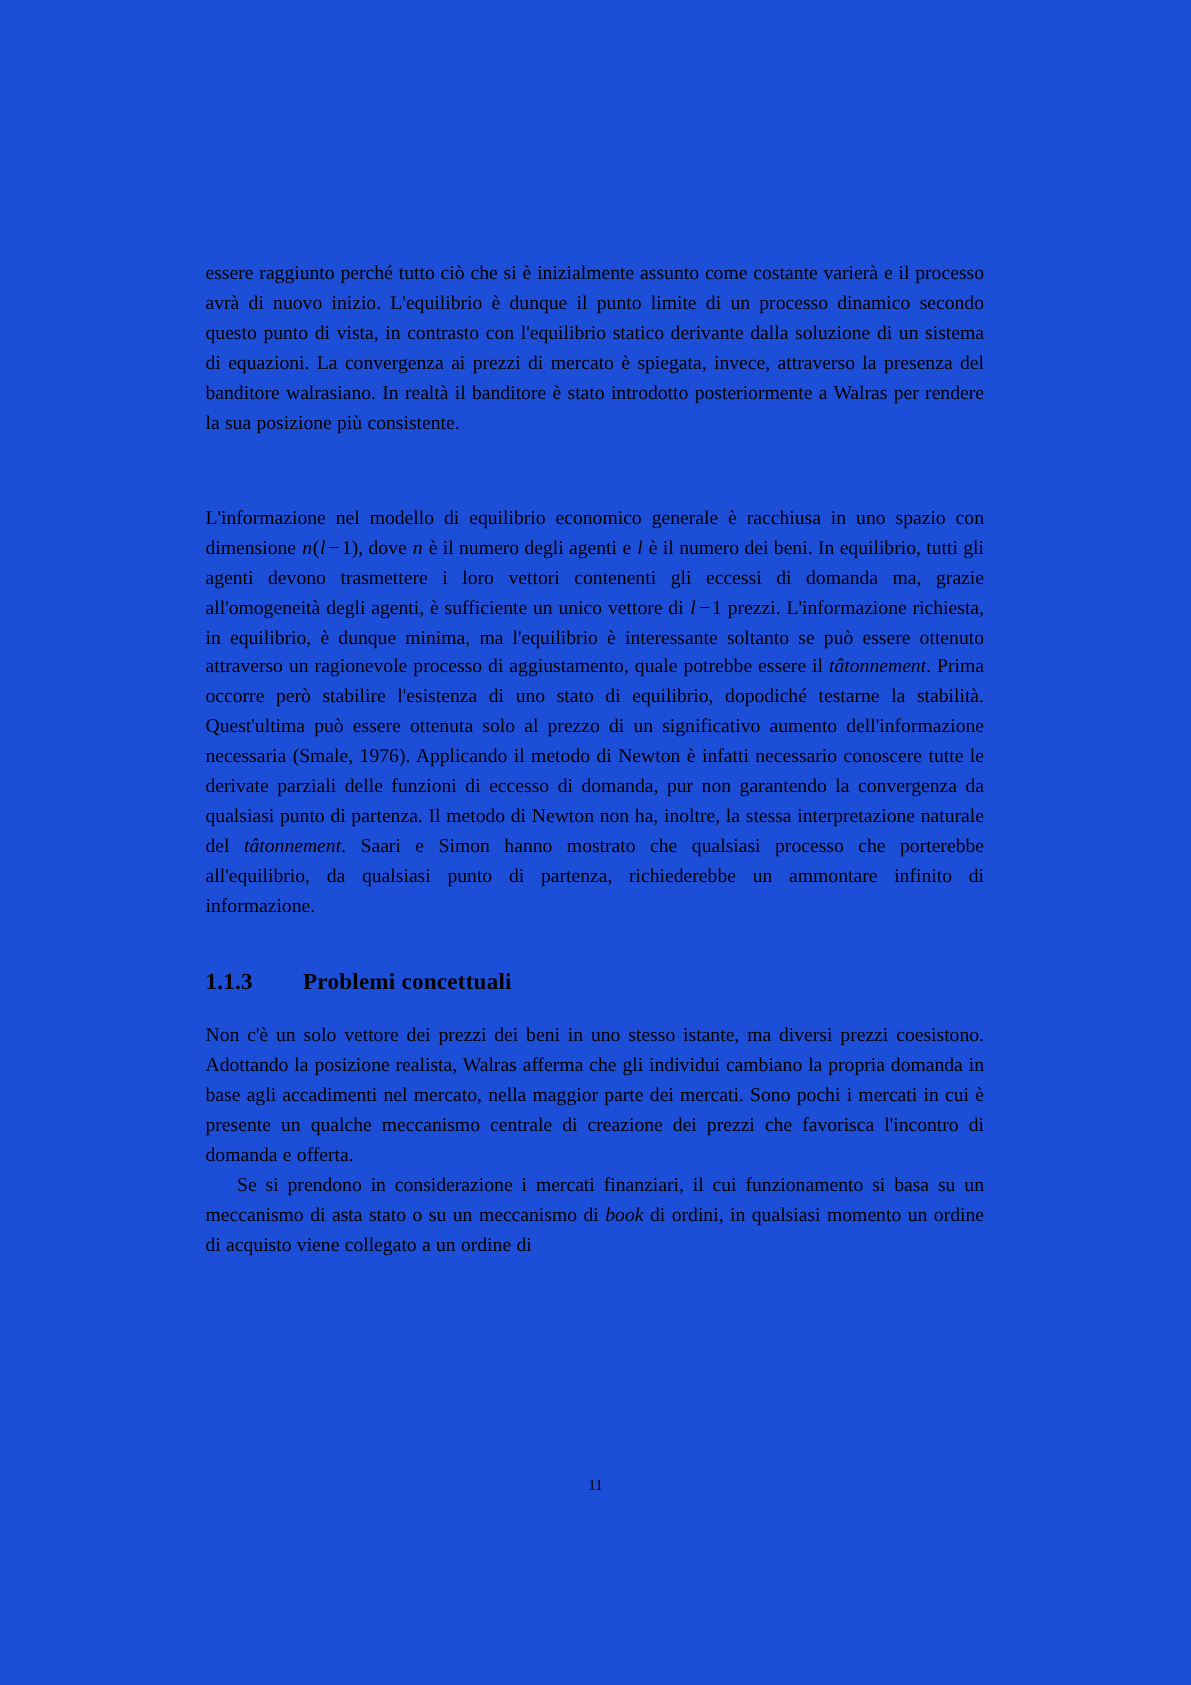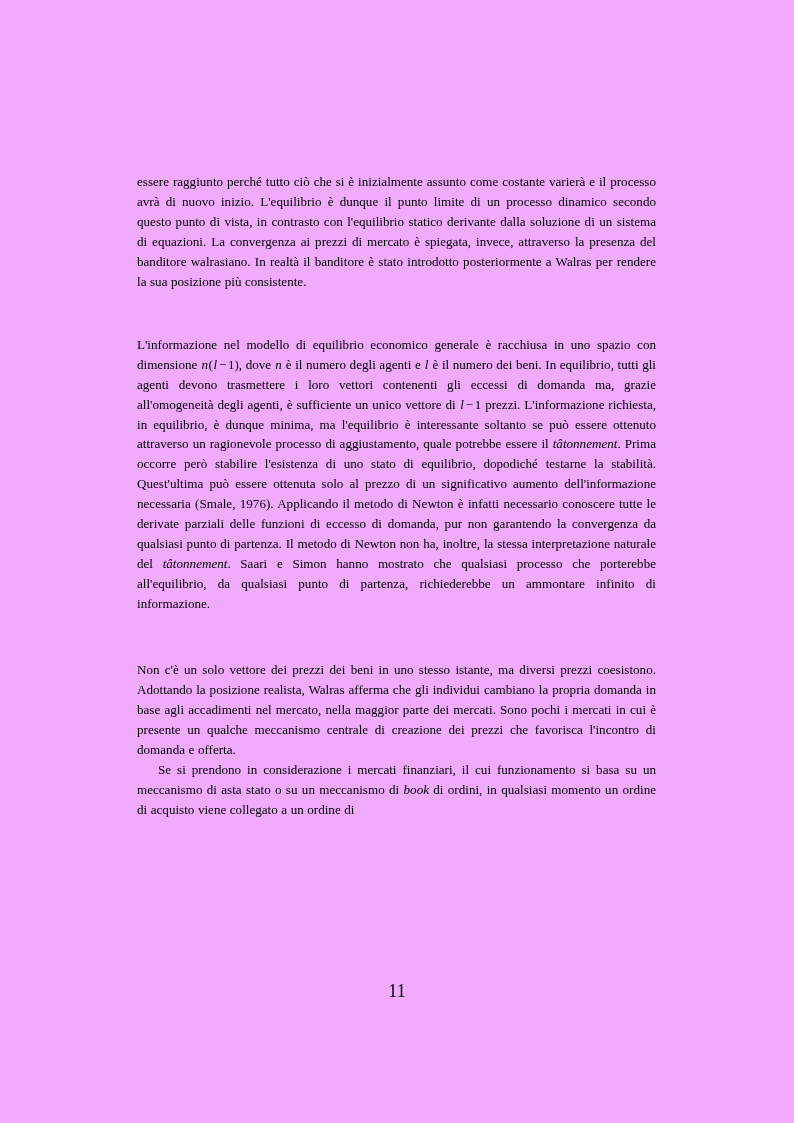--- a/index.html
+++ b/index.html
@@ -13,21 +13,21 @@
     position: relative;
     font-family: "Liberation Serif", "DejaVu Serif", serif;
     color: #000000;
     overflow: hidden;
   }
   .page {
     position: absolute;
     left: 0; top: 0;
     width: 794px;
     height: 1123px;
-    background: #f0abfc;
+    background: #1d4ed8;
   }
   .text-block {
     position: absolute;
     left: 137px;
     top: 172px;
     width: 519px;
   }
   p.body-par {
     margin: 0;
     font-size: 13.1px;
@@ -67,21 +67,21 @@
   }
   i.textit {
   }
   .minus { padding: 0 1.5px; }
   .folio {
     position: absolute;
     left: 0;
     top: 983px;
     width: 794px;
     text-align: center;
-    font-size: 18px;
+    font-size: 10px;
     line-height: 16px;
     font-family: "Liberation Serif", "DejaVu Serif", serif;
   }
 </style>
 </head>
 <body>
 
 <div class="page">
 
   <div class="text-block">
@@ -91,20 +91,23 @@
 
     <div class="gap-before-heading"></div>
 
 
     <div class="gap-after-heading"></div>
 
     <p class="body-par noindent"><span>L'informazione nel modello di equilibrio economico generale è racchiusa in uno spazio con dimensione </span><i class="mathit">n</i><span>(</span><i class="mathit">l</i><span class="minus">−</span><span>1), dove </span><i class="mathit">n</i><span> è il numero degli agenti e </span><i class="mathit">l</i><span> è il numero dei beni. In equilibrio, tutti gli agenti devono trasmettere i loro vettori contenenti gli eccessi di domanda ma, grazie all'omogeneità degli agenti, è sufficiente un unico vettore di </span><i class="mathit">l</i><span class="minus">−</span><span>1 prezzi. L'informazione richiesta, in equilibrio, è dunque minima, ma l'equilibrio è interessante soltanto se può essere ottenuto attraverso un ragionevole processo di aggiustamento, quale potrebbe essere il </span><i class="textit">tâtonnement</i><span>. Prima occorre però stabilire l'esistenza di uno stato di equilibrio, dopodiché testarne la stabilità. Quest'ultima può essere ottenuta solo al prezzo di un significativo aumento dell'informazione necessaria (Smale, 1976). Applicando il metodo di Newton è infatti necessario conoscere tutte le derivate parziali delle funzioni di eccesso di domanda, pur non garantendo la convergenza da qualsiasi punto di partenza. Il metodo di Newton non ha, inoltre, la stessa interpretazione naturale del </span><i class="textit">tâtonnement</i><span>. Saari e Simon hanno mostrato che qualsiasi processo che porterebbe all'equilibrio, da qualsiasi punto di partenza, richiederebbe un ammontare infinito di informazione.</span></p>
 
     <div class="gap-before-heading-2"></div>
 
+    <h2 class="section-heading">
+      <span class="sec-num">1.1.3</span><span>Problemi concettuali</span>
+    </h2>
 
     <div class="gap-after-heading-2"></div>
 
     <p class="body-par noindent">Non c'è un solo vettore dei prezzi dei beni in uno stesso istante, ma diversi prezzi coesistono. Adottando la posizione realista, Walras afferma che gli individui cambiano la propria domanda in base agli accadimenti nel mercato, nella maggior parte dei mercati. Sono pochi i mercati in cui è presente un qualche meccanismo centrale di creazione dei prezzi che favorisca l'incontro di domanda e offerta.</p>
 
     <p class="body-par indent"><span>Se si prendono in considerazione i mercati finanziari, il cui funzionamento si basa su un meccanismo di asta stato o su un meccanismo di </span><i class="textit">book</i><span> di ordini, in qualsiasi momento un ordine di acquisto viene collegato a un ordine di</span></p>
 
   </div>
 
   <div class="folio">11</div>

